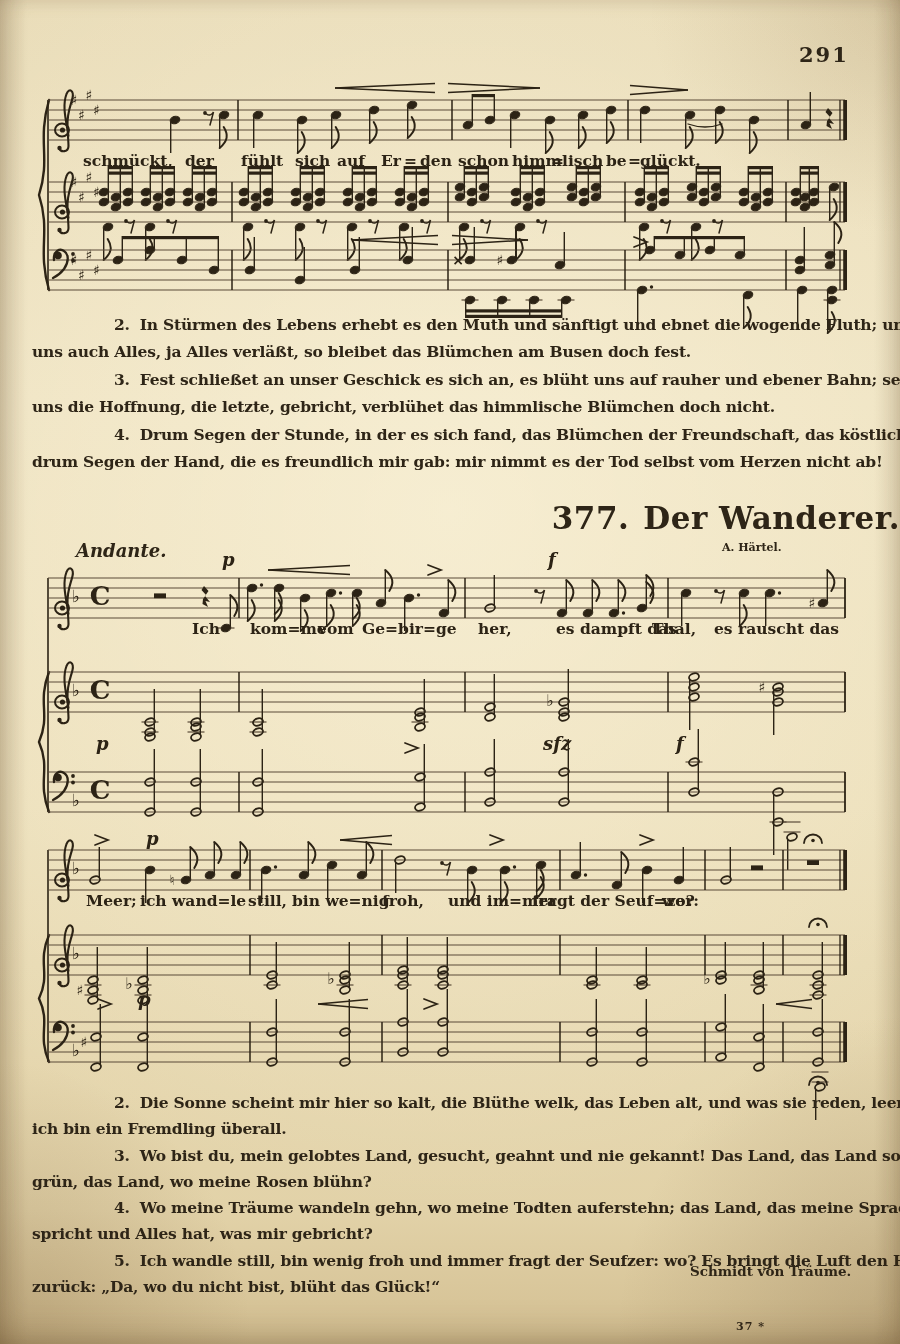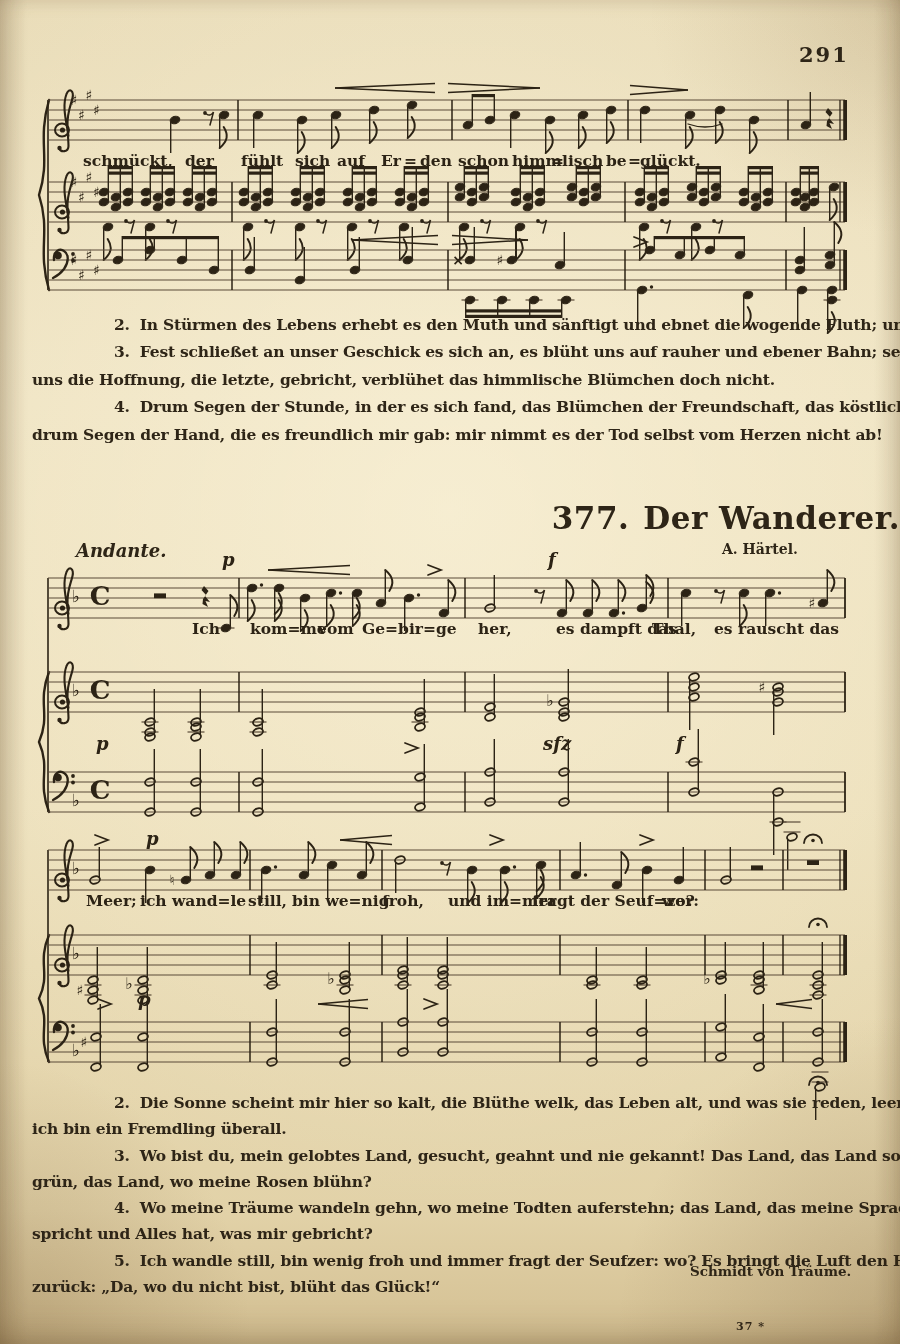--- a/index.html
+++ b/index.html
@@ -19,21 +19,21 @@
     box-shadow: inset 0 -20px 34px -14px rgba(90,65,35,.35),
                 inset 16px 0 30px -18px rgba(90,65,35,.22),
                 inset -12px 0 26px -16px rgba(90,65,35,.18),
                 inset 0 12px 22px -14px rgba(120,95,60,.14);
   }
   .abs{position:absolute;}
   .page-number{left:799px; top:42px; font-size:21px; font-weight:bold; letter-spacing:2px;}
   .title-row{left:0; top:500px; width:900px; text-align:right; font-size:31px; font-weight:bold; letter-spacing:.5px;}
   .title-row .gap{display:inline-block; width:14px;}
   .tempo{left:76px; top:540px; font-style:italic; font-weight:bold; font-size:18px;}
-  .composer{left:722px; top:541px; font-weight:bold; font-size:14px;}
+  .composer{left:722px; top:541px; font-weight:bold; font-size:11px;}
   .verses{line-height:27.4px; font-size:15.5px; font-weight:bold; letter-spacing:-.2px; white-space:nowrap;}
   .verses .vline.first{text-indent:82px;}
   .verses .vnum{padding-right:10px;}
   #song-verses{line-height:26.3px;}
   .attribution{left:690px; top:1263px; font-size:13.5px; font-weight:bold;}
   .plate{left:736px; top:1320px; font-size:11px; font-weight:bold; letter-spacing:1px;}
   svg{position:absolute; overflow:visible;}
 </style>
 </head>
 <body>
@@ -463,20 +463,21 @@
         <text x="551" y="166" fill="#2c2315" font-size="15.5" font-family="&quot;DejaVu Serif&quot;, serif" font-weight="bold">=</text>
         <text x="562" y="166" fill="#2c2315" font-size="15.5" font-family="&quot;DejaVu Serif&quot;, serif" font-weight="bold">lisch</text>
         <text x="606" y="166" fill="#2c2315" font-size="15.5" font-family="&quot;DejaVu Serif&quot;, serif" font-weight="bold">be</text>
         <text x="628" y="166" fill="#2c2315" font-size="15.5" font-family="&quot;DejaVu Serif&quot;, serif" font-weight="bold">=</text>
         <text x="640" y="166" fill="#2c2315" font-size="15.5" font-family="&quot;DejaVu Serif&quot;, serif" font-weight="bold">glückt.</text>
       </g>
     </svg>
 
   <div class="abs verses" id="prev-verses" style="left:32px;top:311px;width:836px">
       <div class="vline first"><span class="vnum">2.</span>In Stürmen des Lebens erhebt es den Muth und sänftigt und ebnet die wogende Fluth; und wenn</div>
+      <div class="vline">uns auch Alles, ja Alles verläßt, so bleibet das Blümchen am Busen doch fest.</div>
       <div class="vline first"><span class="vnum">3.</span>Fest schließet an unser Geschick es sich an, es blüht uns auf rauher und ebener Bahn; selbst wenn</div>
       <div class="vline">uns die Hoffnung, die letzte, gebricht, verblühet das himmlische Blümchen doch nicht.</div>
       <div class="vline first"><span class="vnum">4.</span>Drum Segen der Stunde, in der es sich fand, das Blümchen der Freundschaft, das köstliche Pfand;</div>
       <div class="vline">drum Segen der Hand, die es freundlich mir gab: mir nimmt es der Tod selbst vom Herzen nicht ab!</div>
     </div>
 
   <div class="abs title-row">
     <span>377.</span><span class="gap"></span><span>Der Wanderer.</span>
   </div>
   <div class="abs tempo">Andante.</div>

